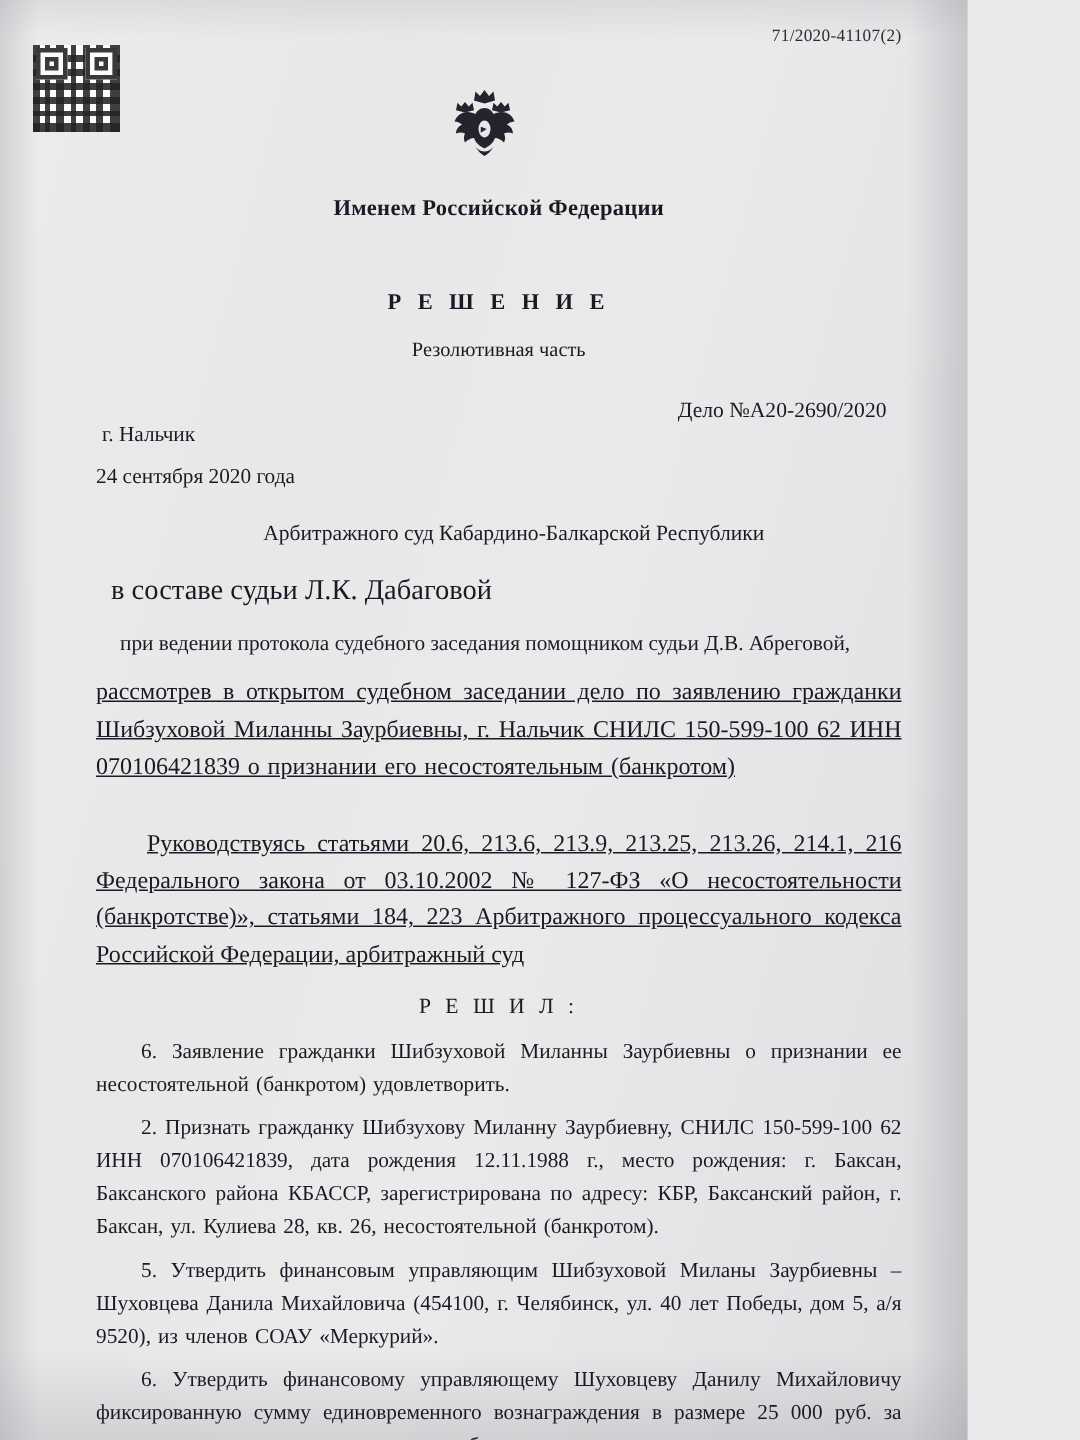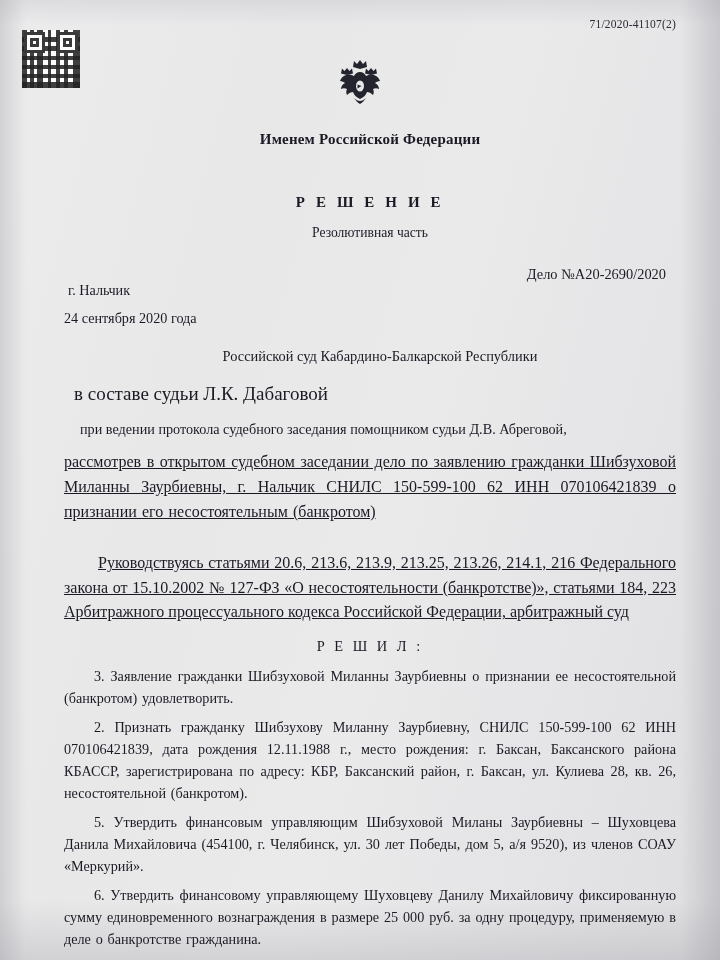--- a/index.html
+++ b/index.html
@@ -9,21 +9,21 @@
   body {
     width: 720px;
     height: 960px;
     background: #e9e9ea;
     font-family: "Liberation Serif", serif;
     color: #1a1a24;
     overflow: hidden;
   }
   .page {
     position: relative;
-    width: 720px;
+    width: 645px;
     height: 960px;
     background: linear-gradient(105deg, #ececed 0%, #e8e8e9 30%, #eaeaeb 55%, #e4e4e6 80%, #dedee0 100%);
     box-sizing: border-box;
   }
   
   .paper-shade-left {
     position: absolute;
     left: 0; top: 0; bottom: 0;
     width: 26px;
     background: linear-gradient(to right, rgba(150,150,158,0.30), rgba(255,255,255,0));
@@ -238,32 +238,32 @@
     <div class="center title-reshenie">Р Е Ш Е Н И Е</div>
     <div class="center title-rezol">Резолютивная часть</div>
 
     <div class="case-row">
       <div class="case-no">Дело №А20-2690/2020</div>
       <div class="city">г. Нальчик</div>
     </div>
 
     <div class="date-line">24 сентября 2020 года</div>
 
-    <div class="court-line">Российской суд Кабардино-Балкарской Республики</div>
+    <div class="court-line">Арбитражного суд Кабардино-Балкарской Республики</div>
 
     <div class="judge-line">в составе судьи  Л.К. Дабаговой</div>
 
     <div class="protocol-line">при ведении протокола судебного заседания помощником судьи Д.В. Абреговой,</div>
 
     <div class="para justified spread">рассмотрев  в  открытом  судебном  заседании  дело  по  заявлению  гражданки  Шибзуховой Миланны Заурбиевны, г. Нальчик СНИЛС 150-599-100 62 ИНН 070106421839  о  признании его  несостоятельным (банкротом)</div>
 
-    <div class="para justified indent gap-big">Руководствуясь статьями 20.6, 213.6, 213.9, 213.25, 213.26, 214.1, 216 Федерального закона от 15.10.2002 № 127-ФЗ «О  несостоятельности (банкротстве)», статьями 184, 223 Арбитражного процессуального кодекса Российской Федерации, арбитражный суд</div>
+    <div class="para justified indent gap-big">Руководствуясь статьями 20.6, 213.6, 213.9, 213.25, 213.26, 214.1, 216 Федерального закона от 03.10.2002 № 127-ФЗ «О  несостоятельности (банкротстве)», статьями 184, 223 Арбитражного процессуального кодекса Российской Федерации, арбитражный суд</div>
 
     <div class="reshil">Р Е Ш И Л :</div>
 
-    <div class="item spread">3.  Заявление    гражданки  Шибзуховой  Миланны  Заурбиевны  о  признании  ее несостоятельной (банкротом) удовлетворить.</div>
+    <div class="item spread">6.  Заявление    гражданки  Шибзуховой  Миланны  Заурбиевны  о  признании  ее несостоятельной (банкротом) удовлетворить.</div>
     <div class="item spread">2.  Признать  гражданку  Шибзухову  Миланну  Заурбиевну,  СНИЛС  150-599-100  62 ИНН 070106421839, дата рождения  12.11.1988 г., место рождения: г. Баксан, Баксанского района  КБАССР,  зарегистрирована  по  адресу:  КБР,  Баксанский  район,  г.  Баксан,  ул.  Кулиева 28, кв. 26, несостоятельной (банкротом).</div>
-    <div class="item spread">5.  Утвердить  финансовым  управляющим  Шибзуховой  Миланы  Заурбиевны  – Шуховцева  Данила  Михайловича  (454100,  г.  Челябинск,  ул.  30  лет   Победы,  дом  5,  а/я 9520), из членов СОАУ «Меркурий».</div>
+    <div class="item spread">5.  Утвердить  финансовым  управляющим  Шибзуховой  Миланы  Заурбиевны  – Шуховцева  Данила  Михайловича  (454100,  г.  Челябинск,  ул.  40  лет   Победы,  дом  5,  а/я 9520), из членов СОАУ «Меркурий».</div>
     <div class="item spread">6.  Утвердить  финансовому  управляющему  Шуховцеву  Данилу  Михайловичу фиксированную  сумму  единовременного  вознаграждения  в  размере  25 000  руб.  за  одну процедуру, применяемую в деле о банкротстве гражданина.</div>
     <div class="item spread fade-bottom-line">7.  Шибзуховой  М.З.    не  позднее  одного  рабочего  дня,  следующего  за  днем вынесения настоящего решения, передать финансовому управляющему все имеющиеся у</div>
 
   </div>
 </div>
 
 </body></html>

